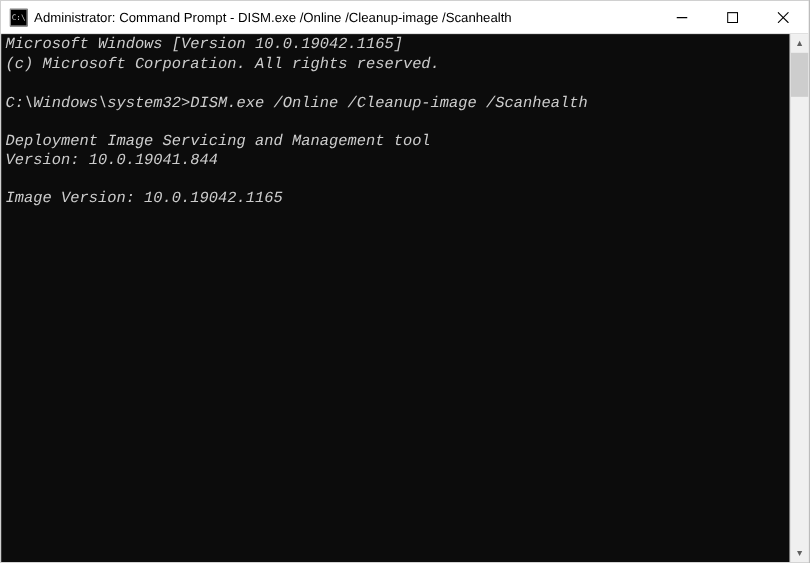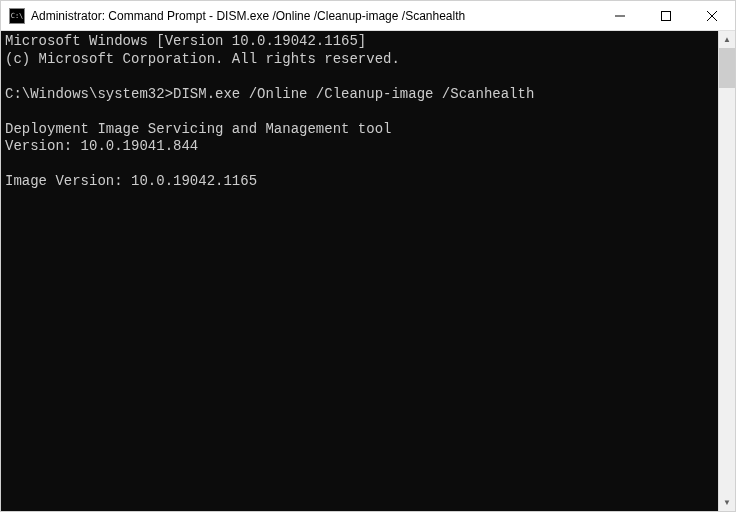--- a/index.html
+++ b/index.html
@@ -68,20 +68,21 @@
     .console {
       background: #0c0c0c;
       color: #cccccc;
       font-family: Consolas, "Courier New", monospace;
       font-size: 14px;
       line-height: 1.25;
       padding: 2px 4px;
       flex: 1;
       white-space: pre;
       overflow: hidden;
+      font-style: italic;
     }
     .scrollbar {
       width: 17px;
       background: #f0f0f0;
       position: relative;
       border-left: 1px solid #ddd;
     }
     .scroll-thumb {
       position: absolute;
       top: 0;

